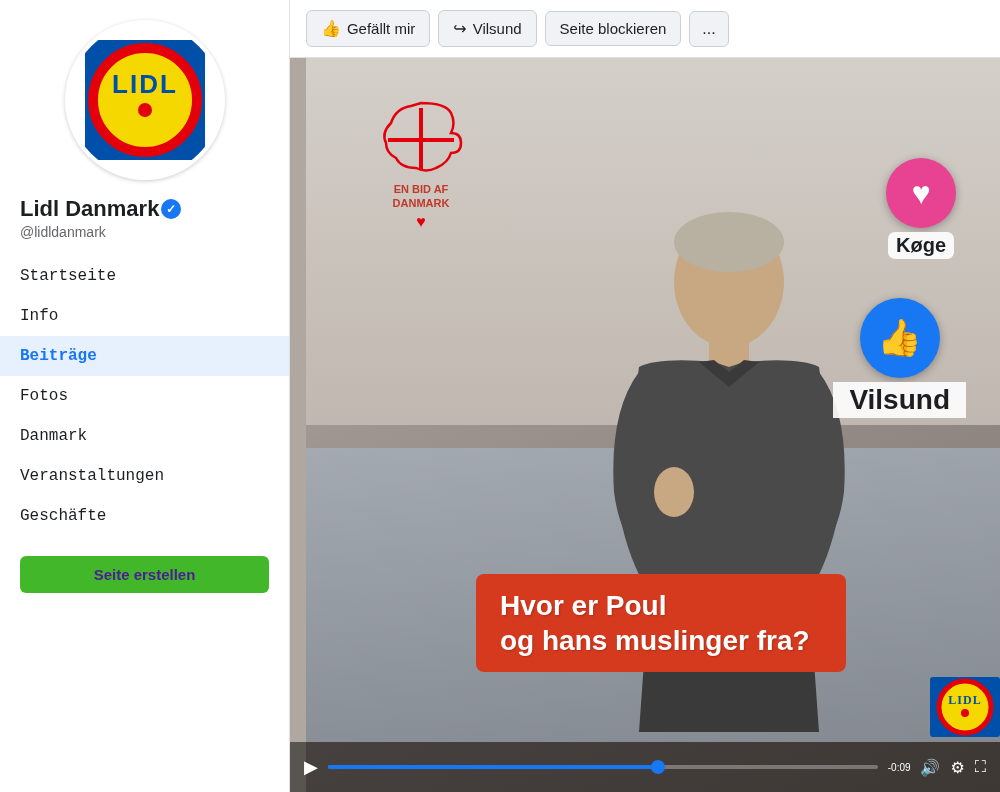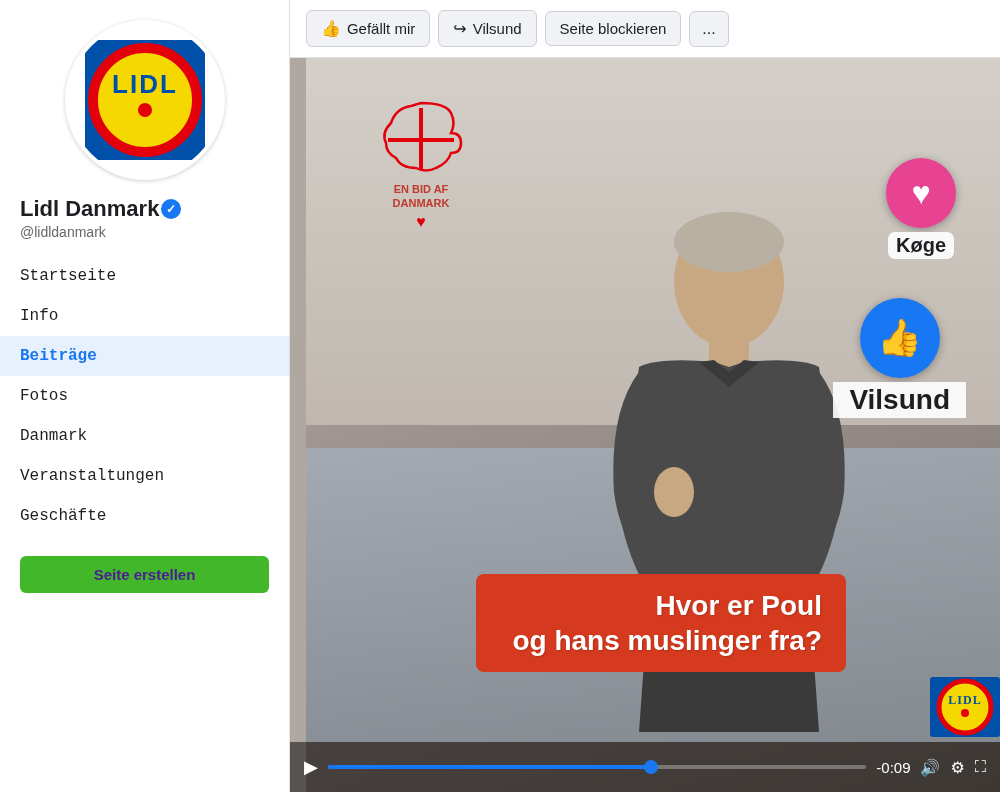--- a/index.html
+++ b/index.html
@@ -289,21 +289,21 @@
 
     
     .subtitle-banner {
       position: absolute;
       bottom: 120px;
       left: 50%;
       transform: translateX(-50%);
       background: #d63a1e;
       border-radius: 8px;
       padding: 14px 24px;
-      text-align: right;
+      text-align: left;
       width: 370px;
     }
 
     .subtitle-banner .subtitle-text {
       color: #fff;
       font-size: 28px;
       font-weight: 900;
       line-height: 1.25;
       text-shadow: 1px 1px 2px rgba(0,0,0,0.2);
     }
@@ -358,21 +358,21 @@
       height: 14px;
       background: #1877f2;
       border-radius: 50%;
       position: absolute;
       right: -7px;
       top: -5px;
     }
 
     .time-display {
       color: white;
-      font-size: 15px;
+      font-size: 10px;
     }
 
     .volume-icon {
       color: white;
       font-size: 16px;
       cursor: pointer;
     }
 
     .settings-icon {
       color: white;

